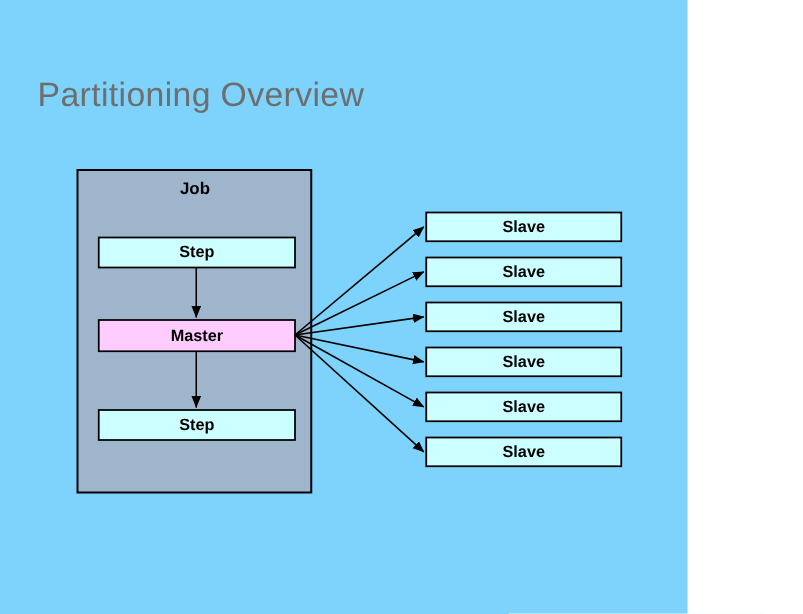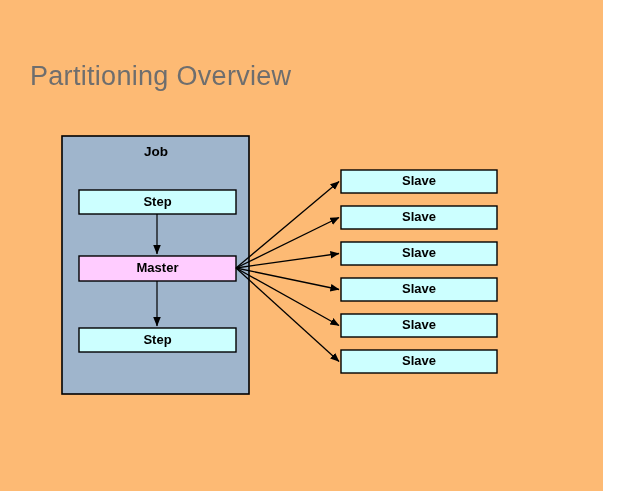--- a/index.html
+++ b/index.html
@@ -6,23 +6,23 @@
   html, body {
     margin: 0;
     padding: 0;
     background: #ffffff;
   }
   body {
     font-family: "Liberation Sans", sans-serif;
   }
   #canvas {
     position: relative;
-    width: 603px;
+    width: 550px;
     height: 491px;
-    background: #fdba74;
+    background: #7dd3fc;
     overflow: hidden;
   }
 
   
   #page-title {
     position: absolute;
     left: 30px;
     top: 59px;
     font-family: "Liberation Sans", sans-serif;
     font-size: 27px;

